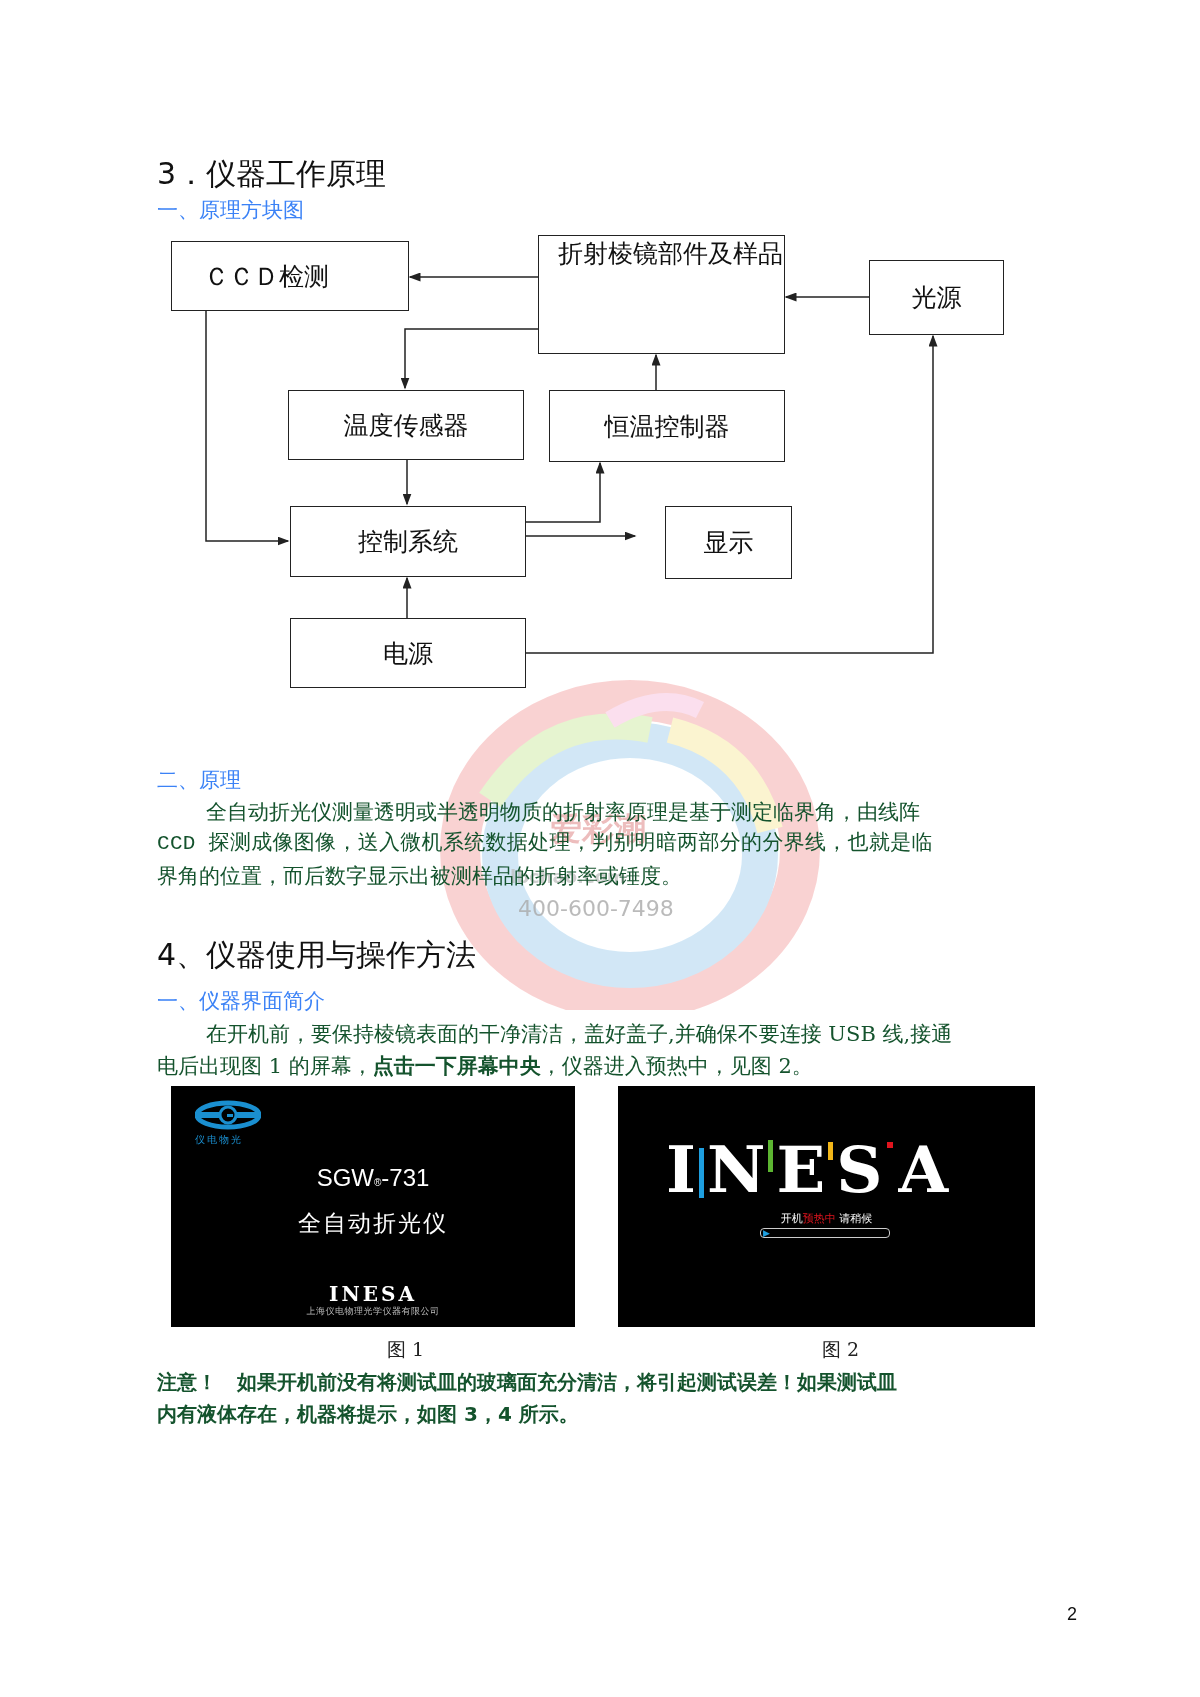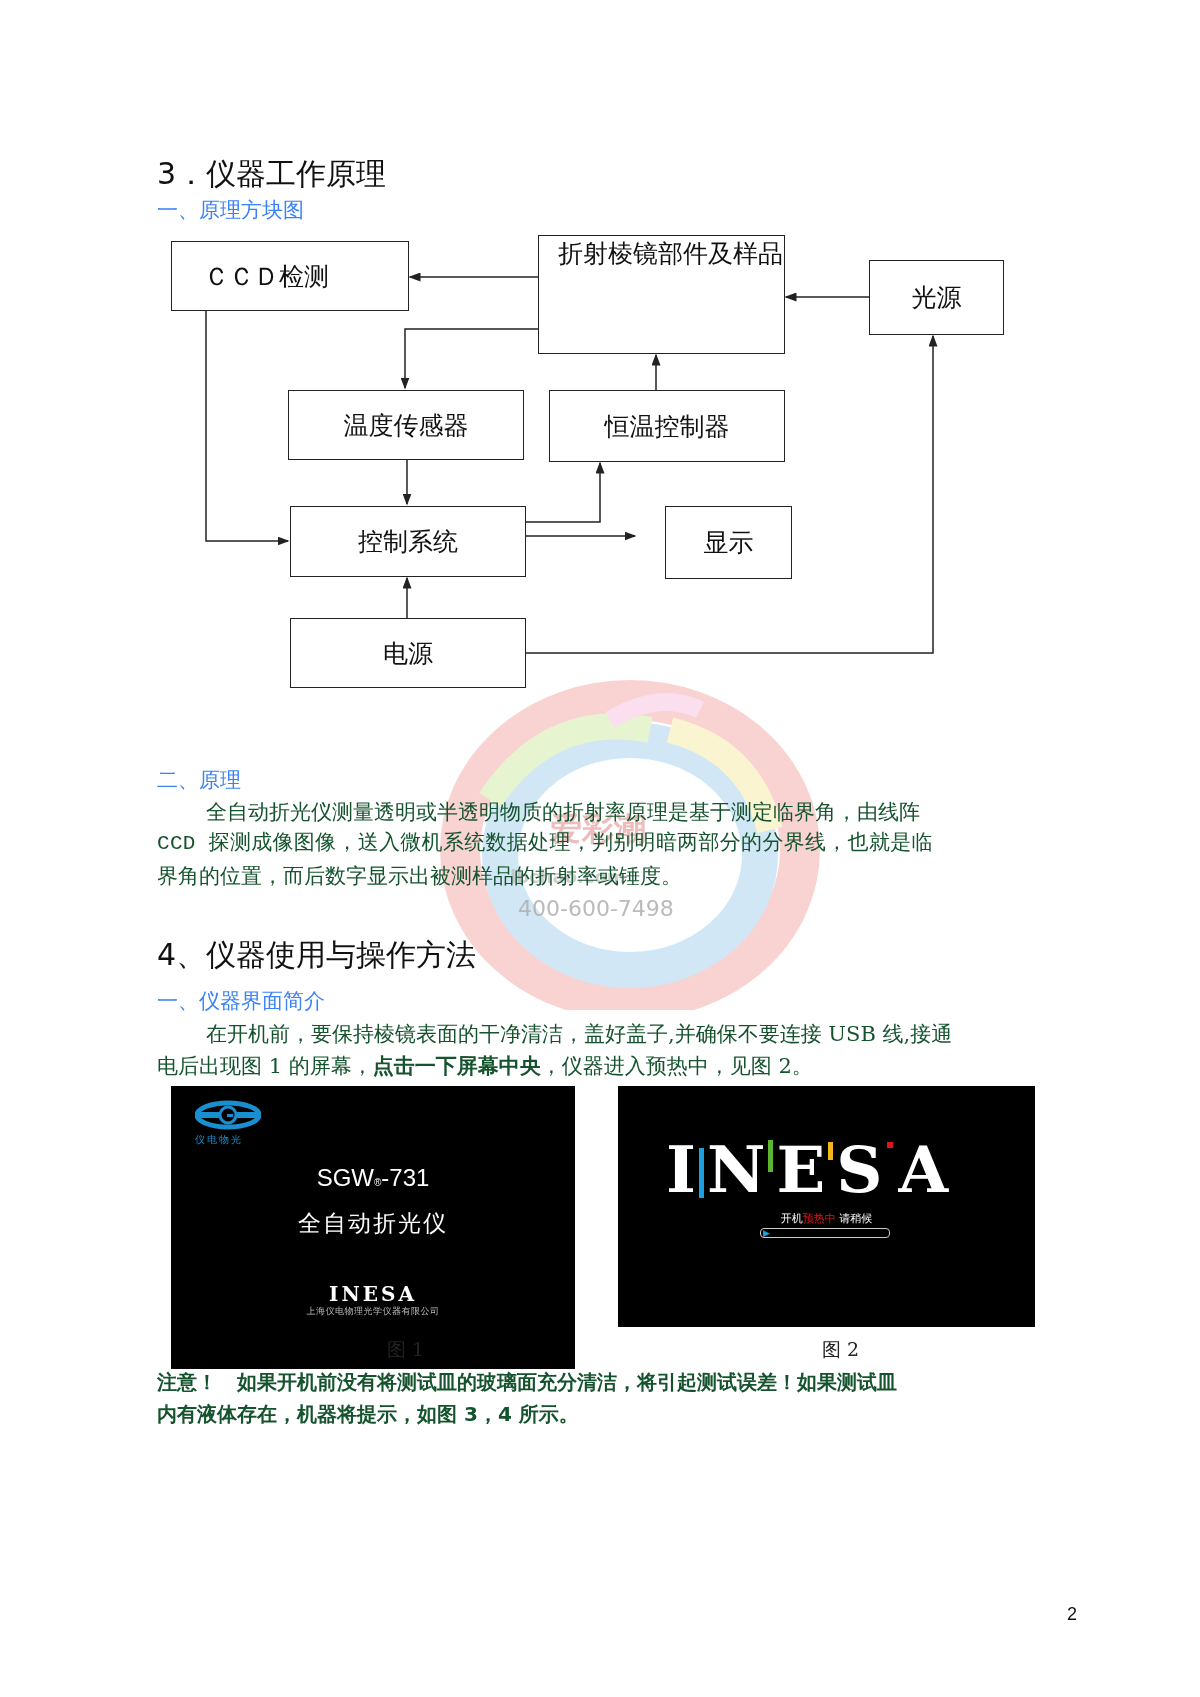--- a/index.html
+++ b/index.html
@@ -98,21 +98,21 @@
 <div class="abs para" style="left:157px;top:828px;letter-spacing:0.3px;font-family:Liberation Mono, monospace;">CCD 探测成像图像，送入微机系统数据处理，判别明暗两部分的分界线，也就是临</div>
 <div class="abs para" style="left:157px;top:860px;">界角的位置，而后数字显示出被测样品的折射率或锤度。</div>
 
 <div class="abs h1" style="left:157px;top:935px;">4、仪器使用与操作方法</div>
 <div class="abs sub" style="left:157px;top:987px;">一、仪器界面简介</div>
 <div class="abs para" style="left:206px;top:1018px;">在开机前，要保持棱镜表面的干净清洁，盖好盖子,并确保不要连接 USB 线,接通</div>
 <div class="abs para" style="left:157px;top:1050px;">
   <span>电后出现图 1 的屏幕，</span><span class="bold">点击一下屏幕中央</span><span>，仪器进入预热中，见图 2。</span>
 </div>
 
-<div class="screen" style="left:171px;top:1086px;width:404px;height:283px;">
+<div class="screen" style="left:171px;top:1086px;width:404px;height:241px;">
   <svg class="abs" style="left:24px;top:14px;" width="66" height="30" viewBox="0 0 66 30">
     <ellipse cx="33" cy="15" rx="31" ry="12" fill="none" stroke="#1a8fd0" stroke-width="5"></ellipse>
     <rect x="0" y="12" width="66" height="6" fill="#1a8fd0"></rect>
     <circle cx="33" cy="15" r="8" fill="#000" stroke="#1a8fd0" stroke-width="3"></circle>
     <rect x="32" y="14" width="6" height="3" fill="#1a8fd0"></rect>
   </svg>
   <div class="abs" style="left:24px;top:47px;font-size:10px;color:#1a8fd0;letter-spacing:2px;font-family:'DejaVu Serif',serif;">仪电物光</div>
   <div class="abs" style="left:0;width:404px;top:78px;text-align:center;color:#fff;font-family:'Liberation Sans',sans-serif;font-size:24px;">
     <span>SGW</span><span style="font-size:10px;">®</span><span>-731</span>
   </div>

